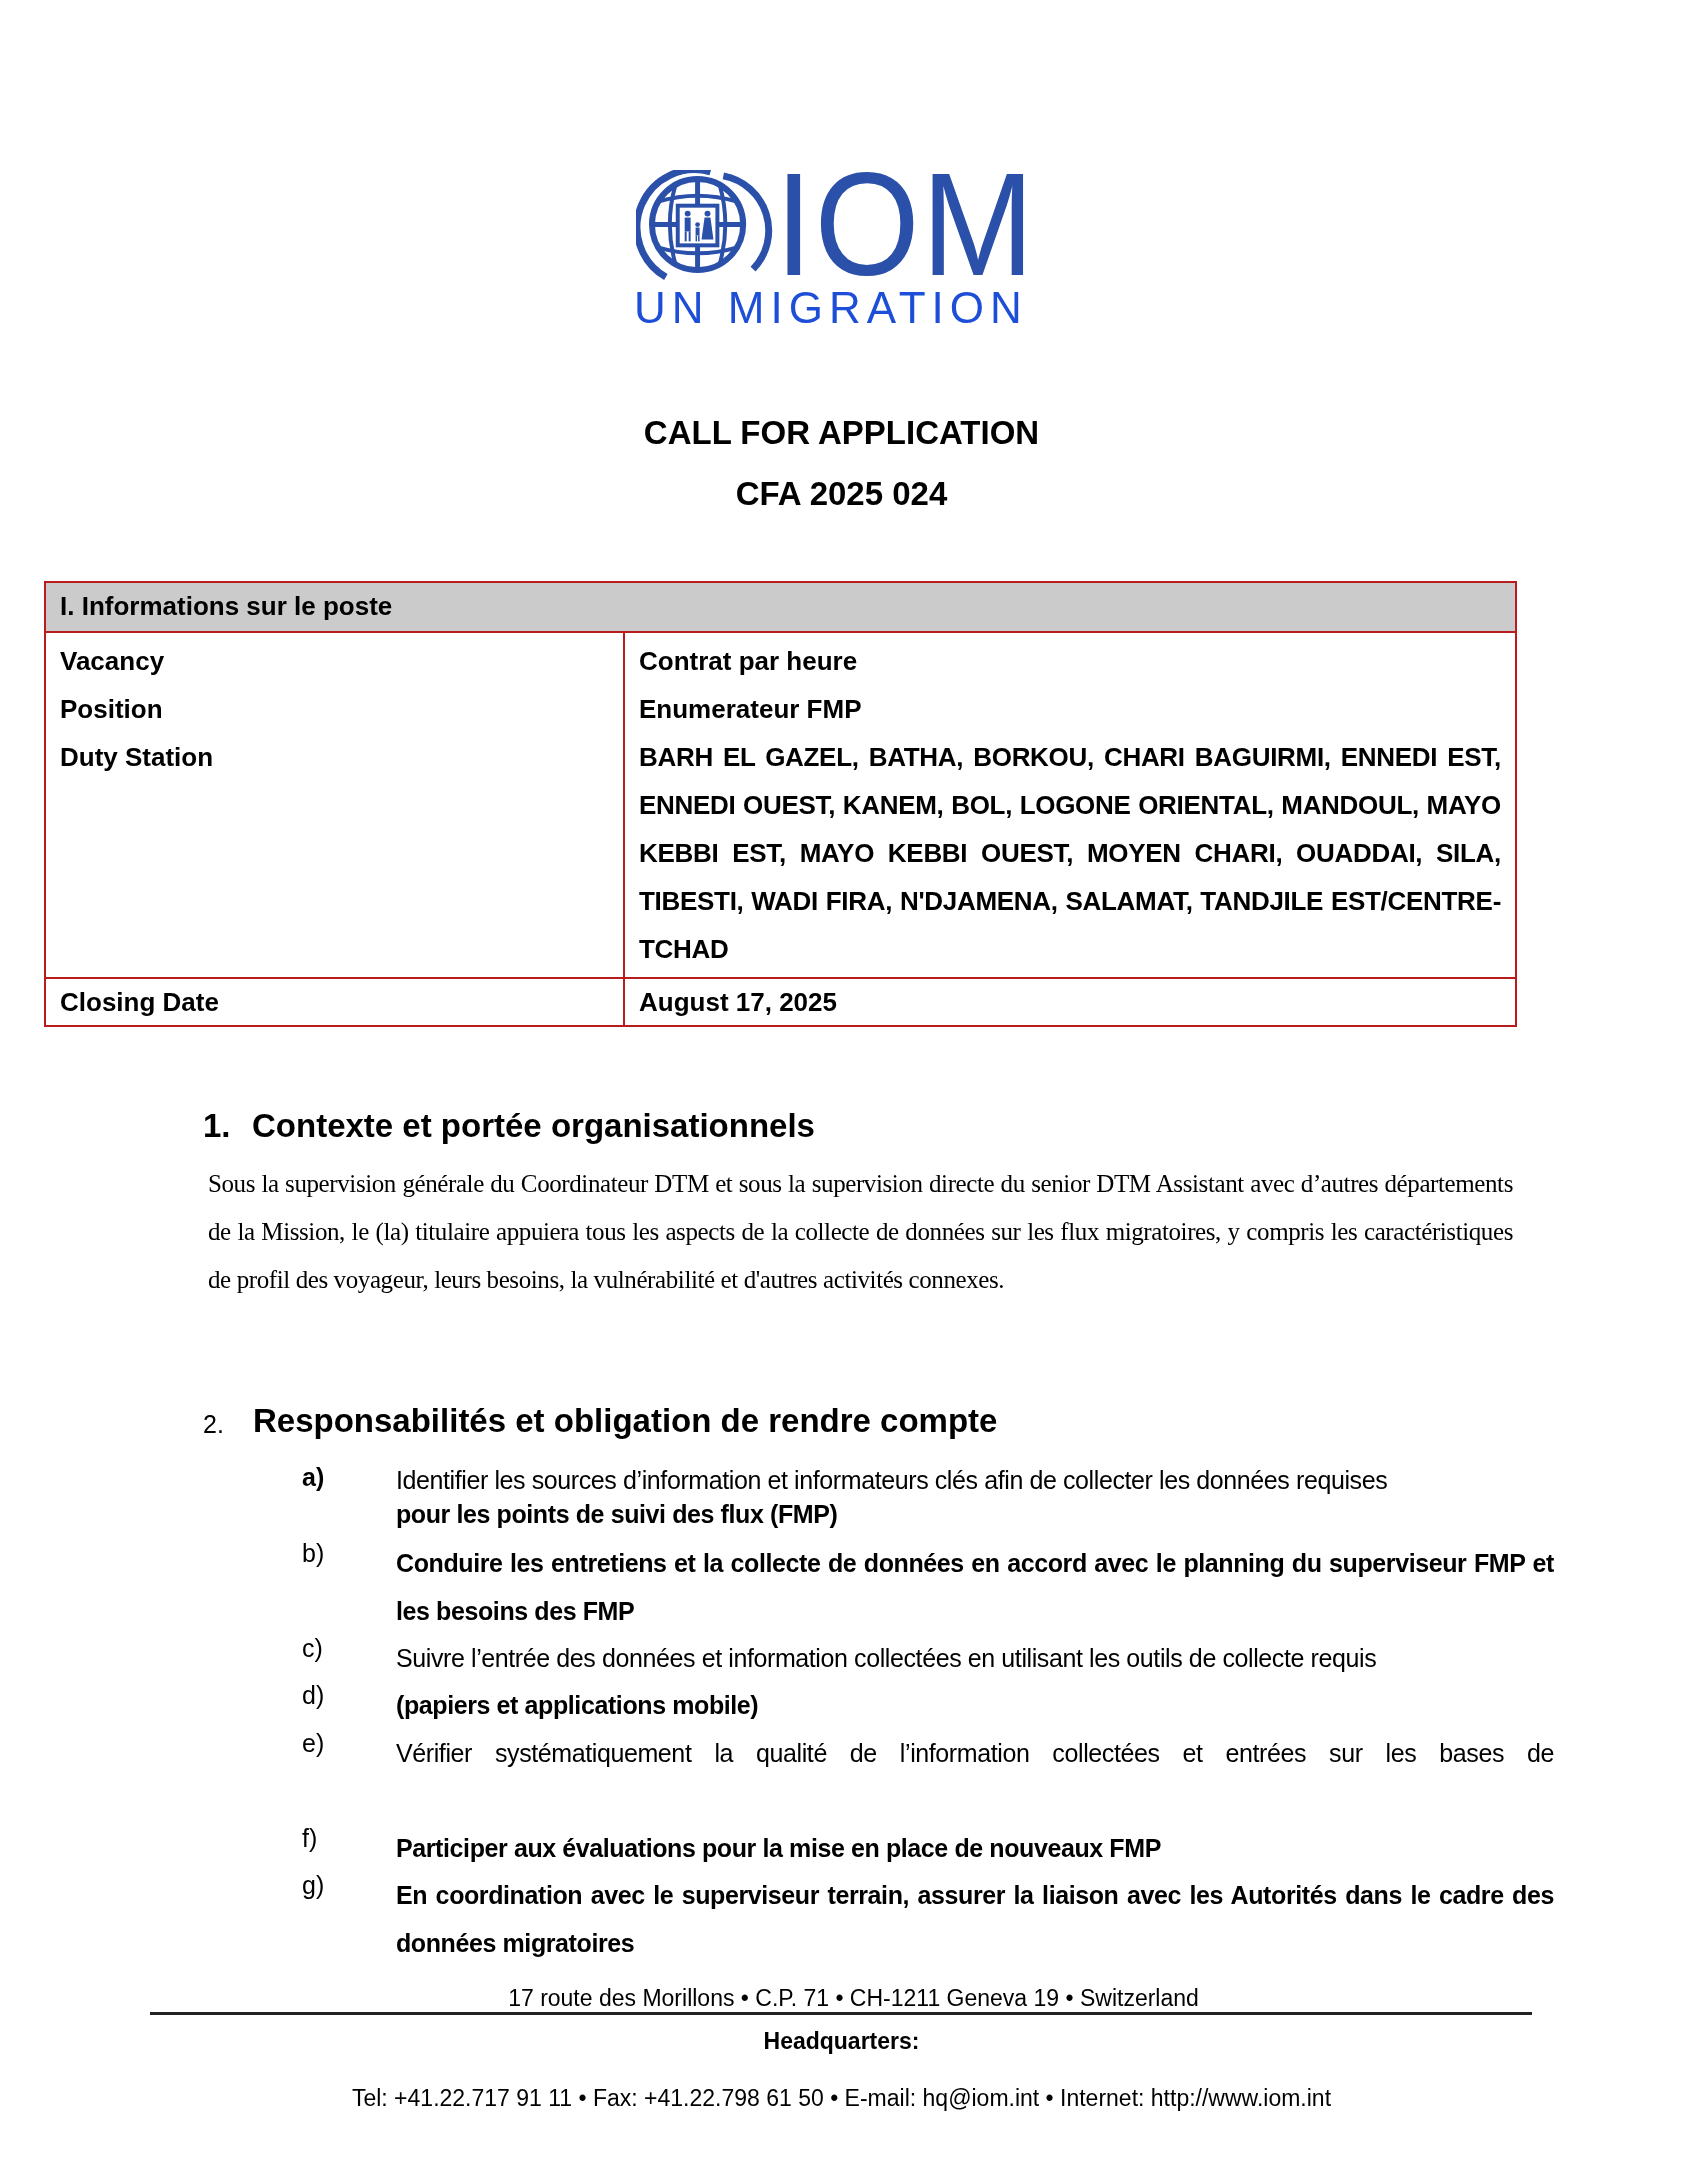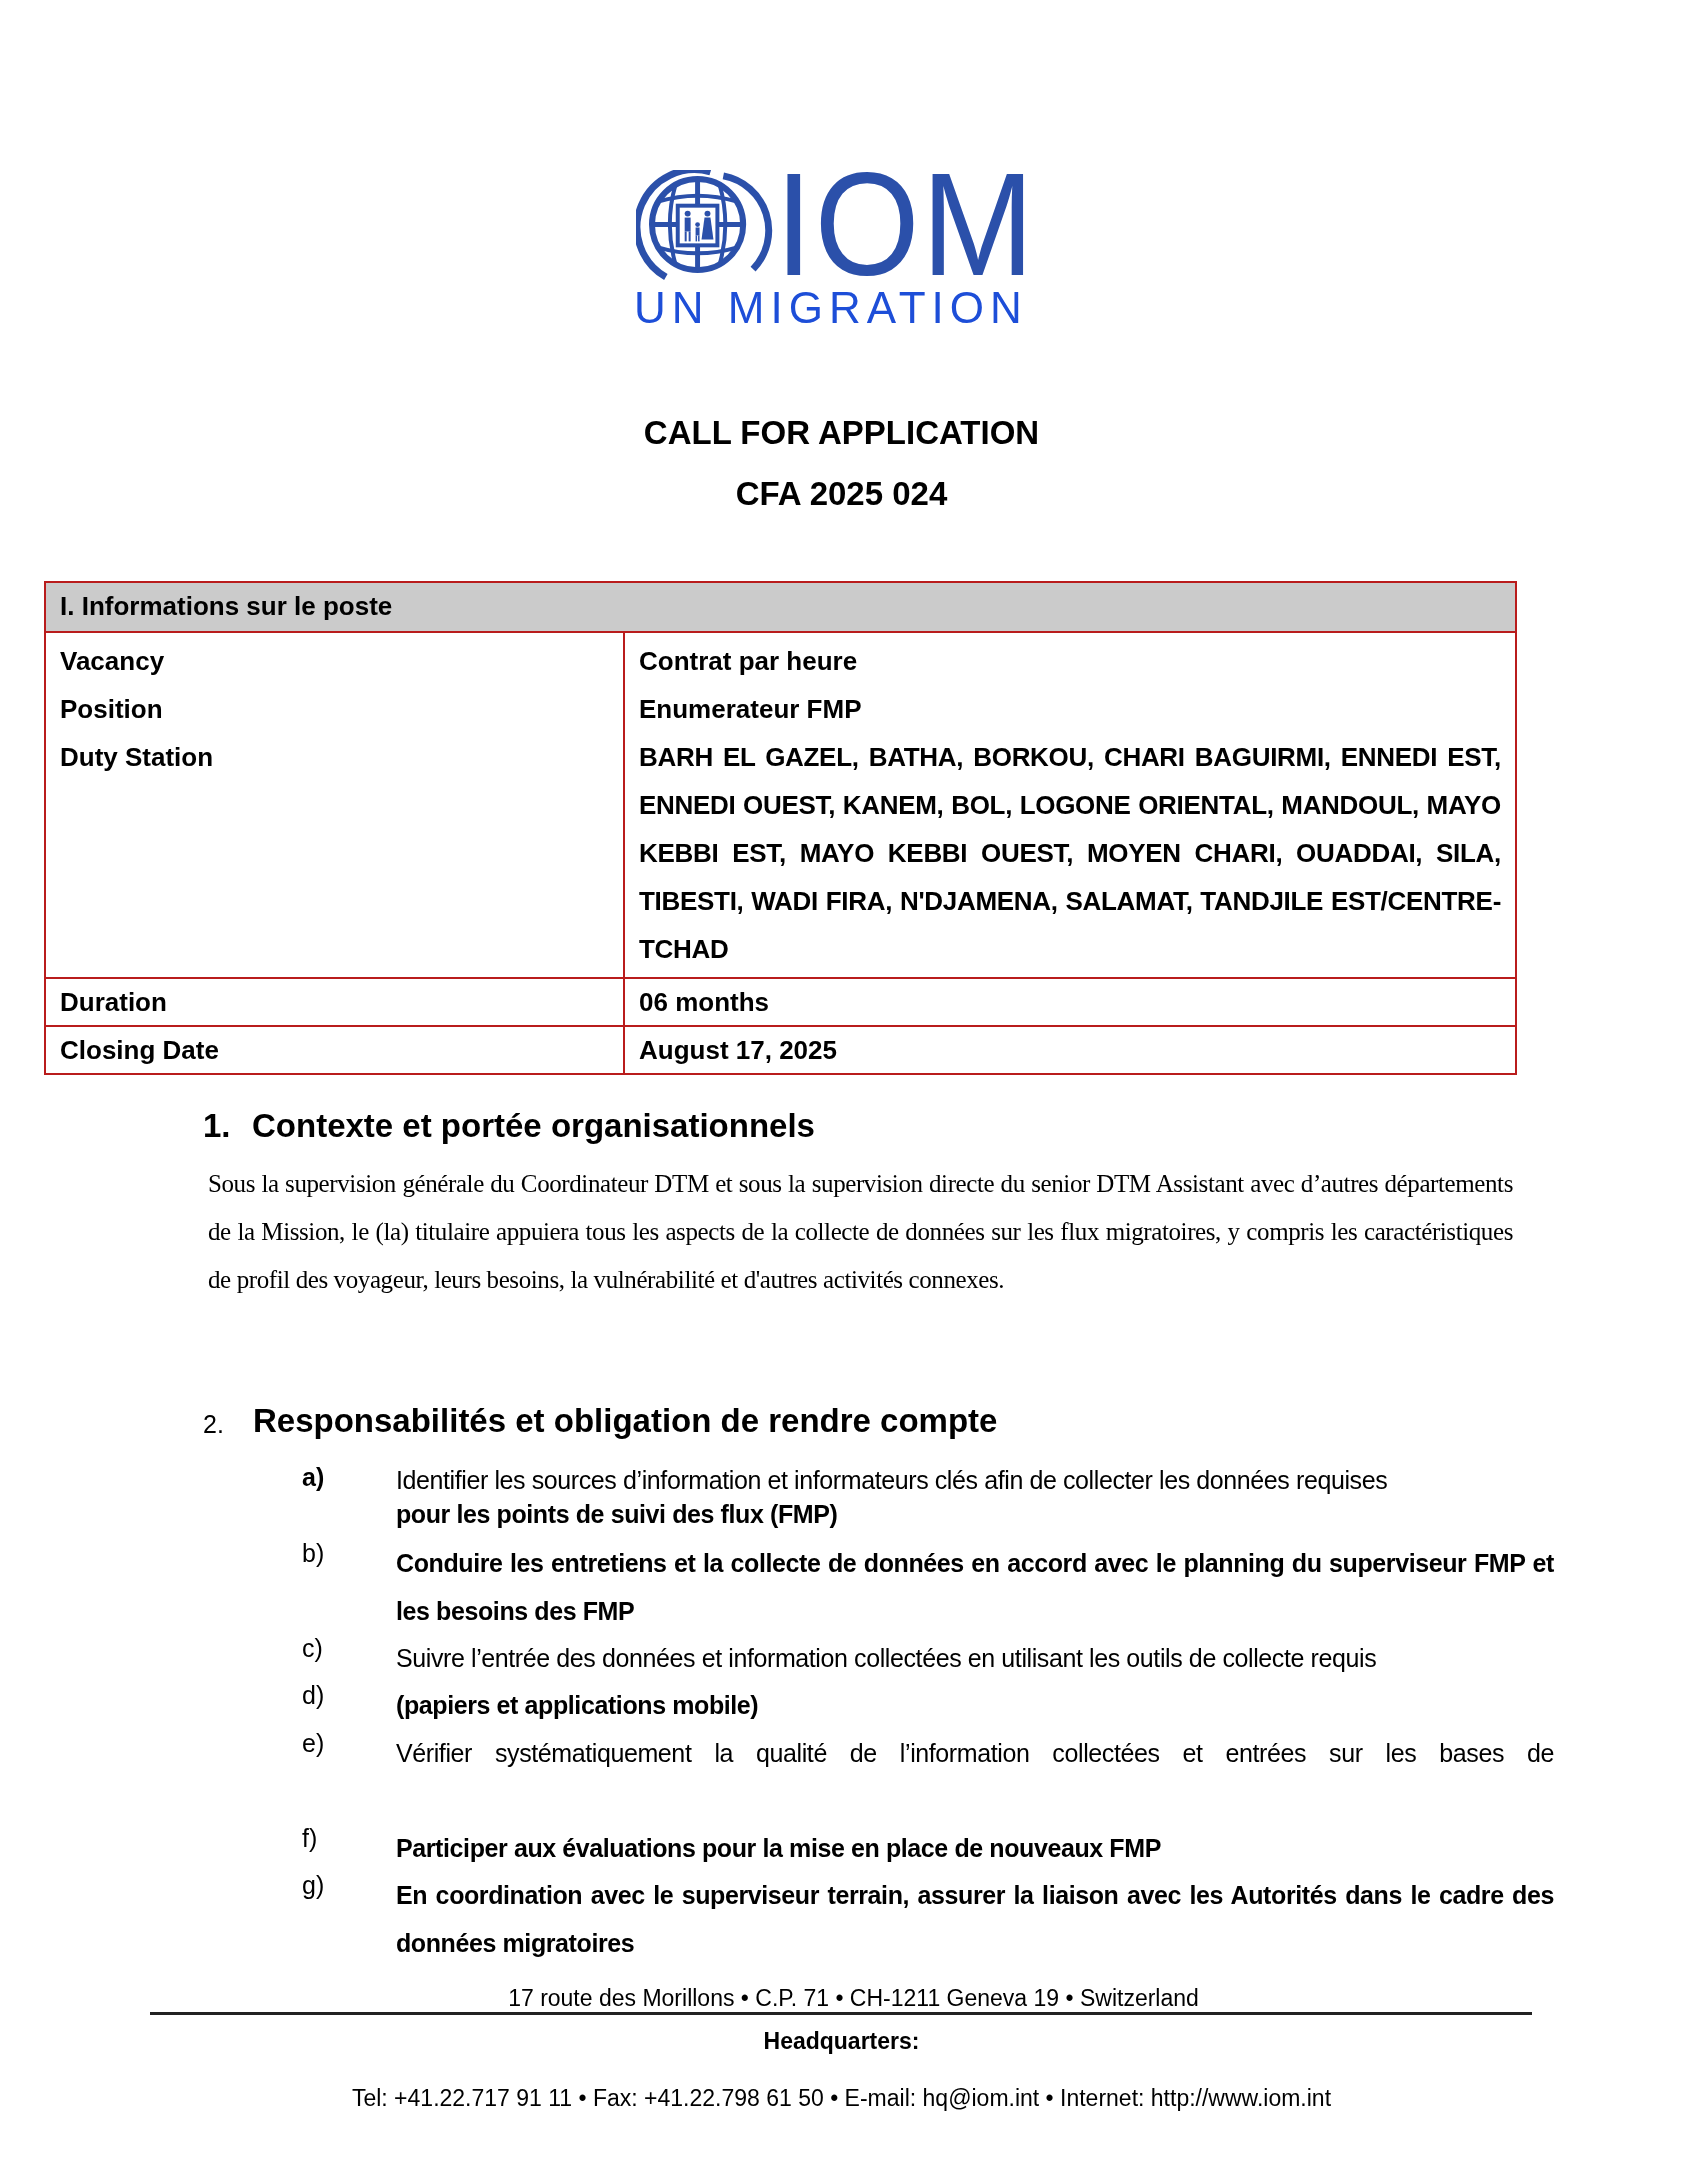--- a/index.html
+++ b/index.html
@@ -124,24 +124,20 @@
       <div class="line">Position</div>
       <div class="line">Duty Station</div>
     </td>
     <td>
       <div class="line">Contrat par heure</div>
       <div class="line">Enumerateur FMP</div>
       <div class="justify">BARH EL GAZEL, BATHA, BORKOU, CHARI BAGUIRMI, ENNEDI EST, ENNEDI OUEST, KANEM, BOL, LOGONE ORIENTAL, MANDOUL, MAYO KEBBI EST, MAYO KEBBI OUEST, MOYEN CHARI, OUADDAI, SILA, TIBESTI, WADI FIRA, N'DJAMENA, SALAMAT, TANDJILE EST/CENTRE-TCHAD</div>
     </td>
   </tr>
   <tr class="single">
-    <td class="c1">Duration</td>
-    <td>06 months</td>
-  </tr>
-  <tr class="single">
     <td class="c1">Closing Date</td>
     <td>August 17, 2025</td>
   </tr>
 </tbody>
   </table>
 
 <div id="s1-num" class="sec-head">1.</div>
 <div id="s1-title" class="sec-head">Contexte et portée organisationnels</div>
 <div id="s1-body">Sous la supervision générale du Coordinateur DTM et sous la supervision directe du senior DTM Assistant avec d’autres départements de la Mission, le (la) titulaire appuiera tous les aspects de la collecte de données sur les flux migratoires, y compris les caractéristiques de profil des voyageur, leurs besoins, la vulnérabilité et d'autres activités connexes.</div>
 

